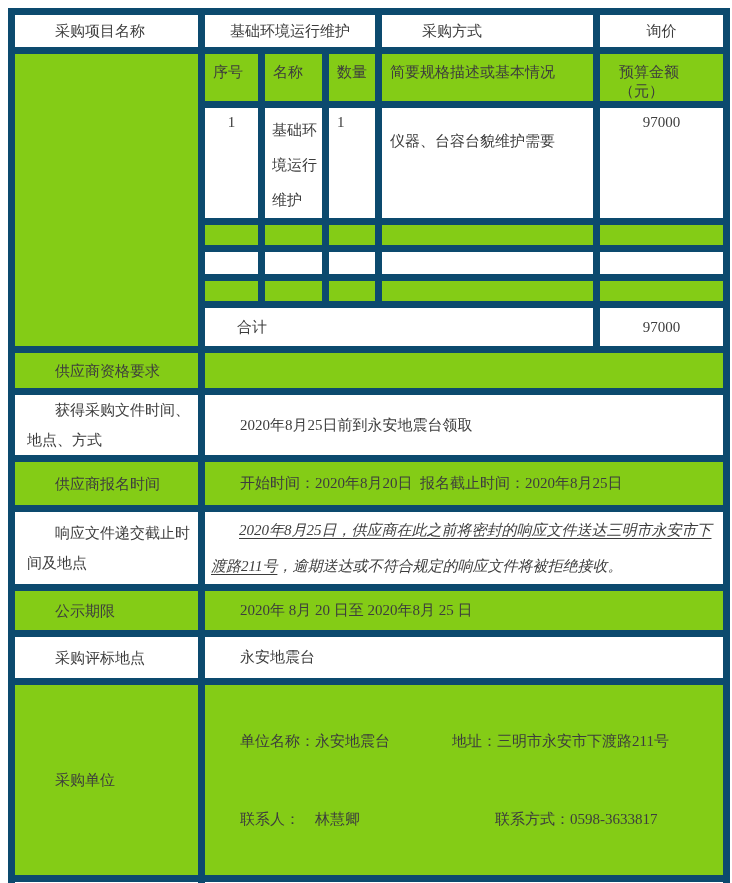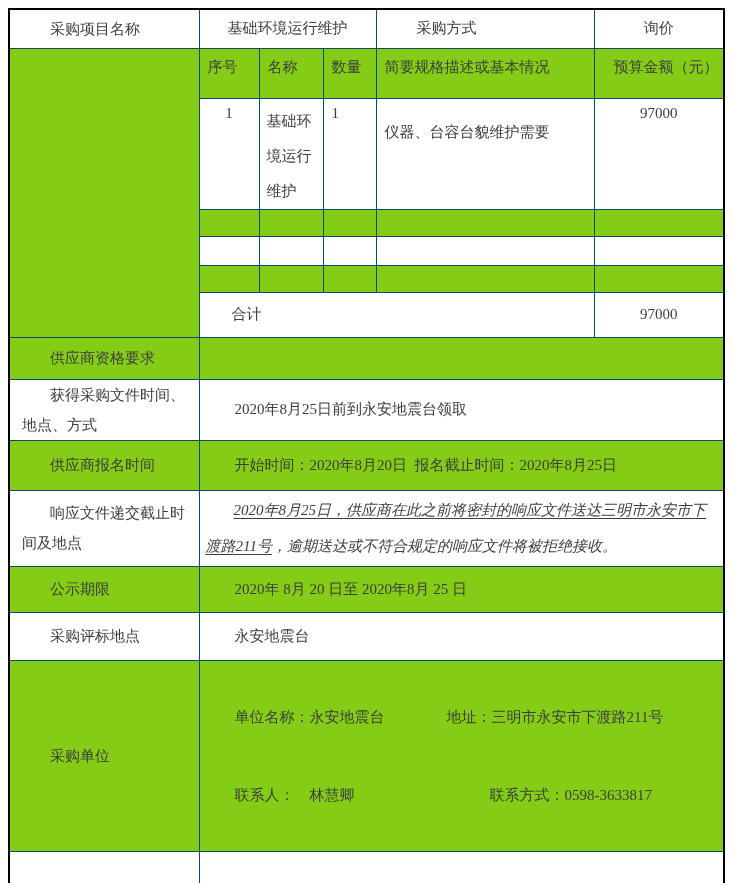--- a/index.html
+++ b/index.html
@@ -4,21 +4,21 @@
 <style>
   html,body{margin:0;padding:0;background:#ffffff;}
   body{width:732px;height:883px;overflow:hidden;}
   table.doc{
     border-collapse:collapse;table-layout:fixed;
     width:715px;margin:8px 0 0 8px;
     border:2px solid #000;
     font-family:"Liberation Serif","DejaVu Serif",serif;
     font-size:15px;color:#3d3d3d;
   }
-  td{border:1px solid #0c4a6e;padding:0;vertical-align:middle;overflow:hidden;word-break:break-all;margin-top:24px;}
+  td{border:7px solid #0c4a6e;padding:0;vertical-align:middle;overflow:hidden;word-break:break-all;margin-top:24px;}
   tr.g td{background:#84cc16;}
   td.gcell{background:#efefef;}
   
   tr.r1{height:39px;} tr.r2{height:50px;} tr.r3{height:108px;}
   tr.r4{height:27px;} tr.r5{height:29px;} tr.r6{height:27px;}
   tr.r7{height:45px;} tr.r8{height:42px;} tr.r9{height:57px;}
   tr.r10{height:50px;} tr.r11{height:76px;} tr.r12{height:46px;}
   tr.r13{height:48px;} tr.r14{height:95px;} tr.r15{height:88px;}
   
   .lblA{padding-left:12px;padding-right:6px;text-indent:28px;line-height:30px;}

